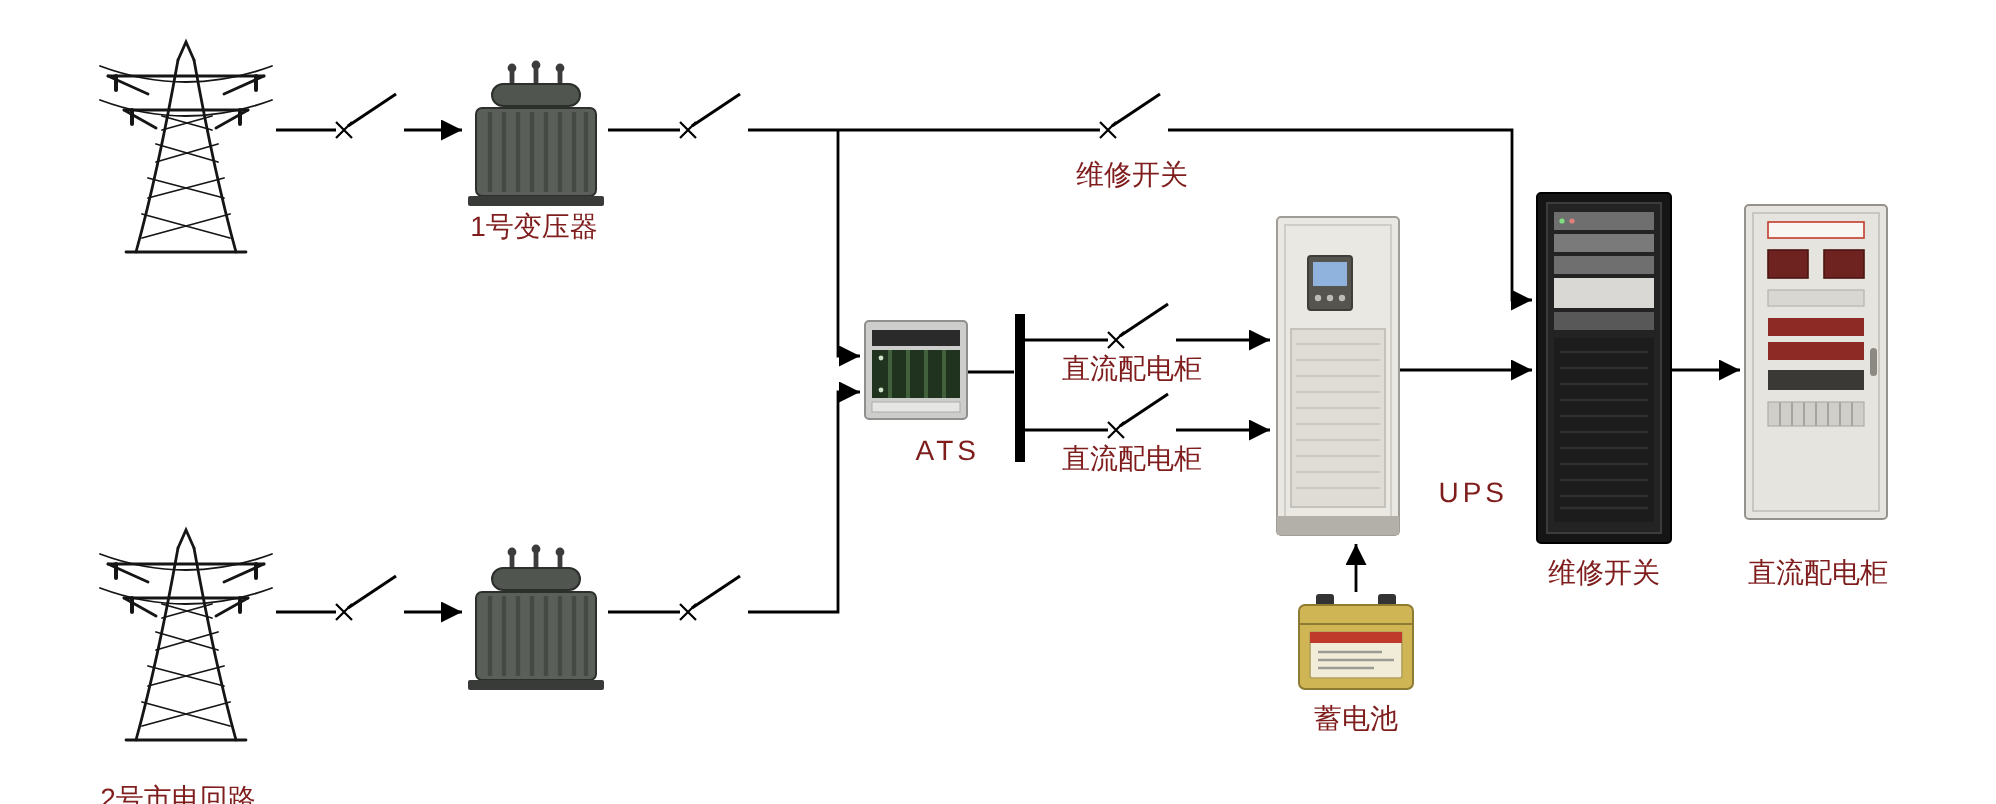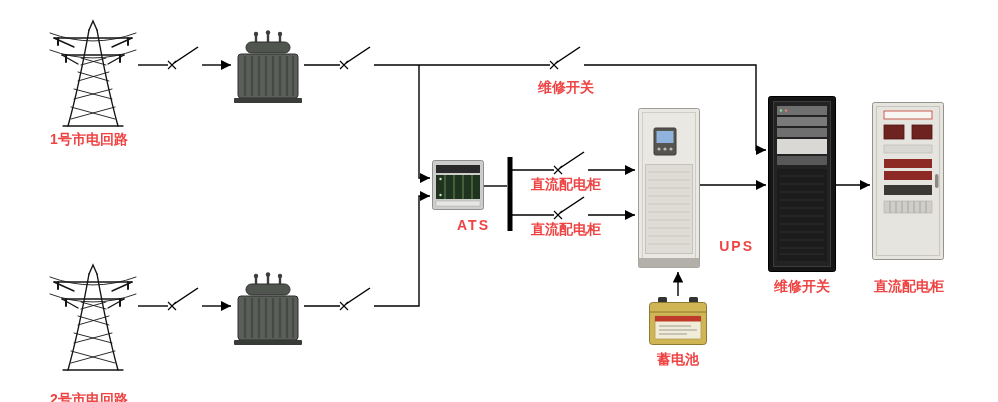--- a/index.html
+++ b/index.html
@@ -3,22 +3,22 @@
 <meta charset="utf-8">
 <style>
   * { box-sizing: border-box; }
   html,body { margin:0; padding:0; background:#fff; }
   body { font-family:"Liberation Sans","DejaVu Sans",sans-serif; }
   .canvas { position:relative; width:998px; height:402px; background:#ffffff; overflow:hidden; }
   .canvas > svg { position:absolute; left:0; top:0; }
   .lbl {
     position:absolute;
     font-size:14px;
-    font-weight:700;
-    color:#ef4444;
+    font-weight:400;
+    color:#7f1d1d;
     text-align:center;
     line-height:1.15;
     white-space:nowrap;
   }
   .lbl-latin { letter-spacing:2px; font-size:14px;text-align:right; }
 </style>
 </head>
 <body>
 
 <div class="canvas">
@@ -176,21 +176,21 @@
     <use href="#sym-tower" x="48" y="262"></use>
     <use href="#sym-transformer" x="232" y="30"></use>
     <use href="#sym-transformer" x="232" y="272"></use>
     <use href="#sym-ats" x="432" y="160"></use>
     <use href="#sym-ups" x="638" y="108"></use>
     <use href="#sym-battery" x="649" y="297"></use>
     <use href="#sym-rack" x="768" y="96"></use>
     <use href="#sym-dccab" x="872" y="102"></use>
   </svg>
 
-  <div class="lbl" style="left:18px;top:131px;width:142px">1号市电回路</div>
+  <div class="lbl" style="left:207px;top:105px;width:120px">1号变压器</div>
   <div class="lbl" style="left:18px;top:391px;width:142px">2号市电回路</div>
   <div class="lbl lbl-latin" style="left:426px;top:217px;width:64px">ATS</div>
   <div class="lbl" style="left:528px;top:79px;width:76px">维修开关</div>
   <div class="lbl" style="left:528px;top:176px;width:76px">直流配电柜</div>
   <div class="lbl" style="left:528px;top:221px;width:76px">直流配电柜</div>
   <div class="lbl lbl-latin" style="left:702px;top:238px;width:52px">UPS</div>
   <div class="lbl" style="left:645px;top:351px;width:66px">蓄电池</div>
   <div class="lbl" style="left:758px;top:278px;width:88px">维修开关</div>
   <div class="lbl" style="left:864px;top:278px;width:90px">直流配电柜</div>
 

